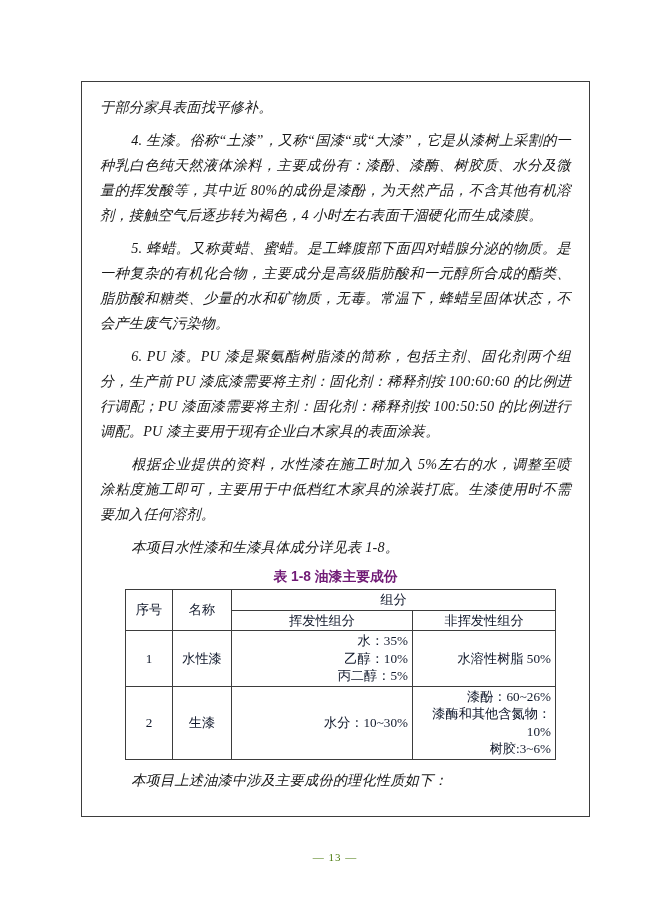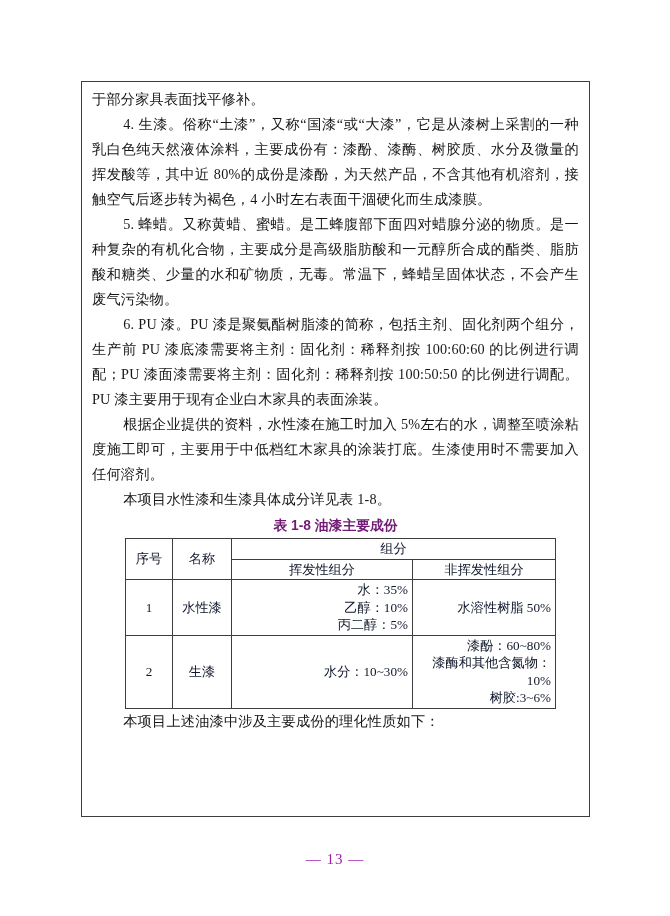--- a/index.html
+++ b/index.html
@@ -20,26 +20,27 @@
     top: 81px;
     width: 509px;
     height: 736px;
     box-sizing: border-box;
     border: 1px solid #3d3d3d;
     padding: 5px 10px 0 10px;
     overflow: hidden;
     background: #ffffff;
   }
   .para {
-    margin: 0;
+    margin: 8px;
     font-size: 14.2px;
     line-height: 25px;
     text-align: justify;
     text-justify: inter-character;
     letter-spacing: 0.2px;
+    font-style: italic;
   }
   .para.indent { text-indent: 2.2em; }
   .table-title {
     margin: 5px 0 3px 0;
     text-align: center;
     font-family: "Liberation Sans", sans-serif;
     font-weight: 700;
     font-size: 13.8px;
     color: #701a75;
   }
@@ -63,22 +64,22 @@
     text-align: right;
     padding-left: 12px;
     white-space: pre-line;
   }
   .footer {
     position: absolute;
     left: 0;
     right: 0;
     top: 851px;
     text-align: center;
-    font-size: 15px;
-    color: #a21caf;
+    font-size: 11px;
+    color: #4d7c0f;
     letter-spacing: 1px;
   }
 </style>
 </head>
 <body>
 
 <div class="frame">
   <p class="para">于部分家具表面找平修补。</p>
   <p class="para indent">4. 生漆。俗称“土漆”，又称“国漆“或“大漆”，它是从漆树上采割的一种乳白色纯天然液体涂料，主要成份有：漆酚、漆酶、树胶质、水分及微量的挥发酸等，其中近 80%的成份是漆酚，为天然产品，不含其他有机溶剂，接触空气后逐步转为褐色，4 小时左右表面干涸硬化而生成漆膜。</p>
   <p class="para indent">5. 蜂蜡。又称黄蜡、蜜蜡。是工蜂腹部下面四对蜡腺分泌的物质。是一种复杂的有机化合物，主要成分是高级脂肪酸和一元醇所合成的酯类、脂肪酸和糖类、少量的水和矿物质，无毒。常温下，蜂蜡呈固体状态，不会产生废气污染物。</p>
@@ -110,21 +111,21 @@
         <td>水性漆</td>
         <td class="cell-left">水：35%
 乙醇：10%
 丙二醇：5%</td>
         <td class="cell-left">水溶性树脂 50%</td>
       </tr>
       <tr>
         <td>2</td>
         <td>生漆</td>
         <td class="cell-left">水分：10~30%</td>
-        <td class="cell-left">漆酚：60~80%
+        <td class="cell-left">漆酚：60~26%
 漆酶和其他含氮物：10%
 树胶:3~6%</td>
       </tr>
     </tbody>
   </table>
 
   <p class="para indent">本项目上述油漆中涉及主要成份的理化性质如下：</p>
 
 </div>
 

